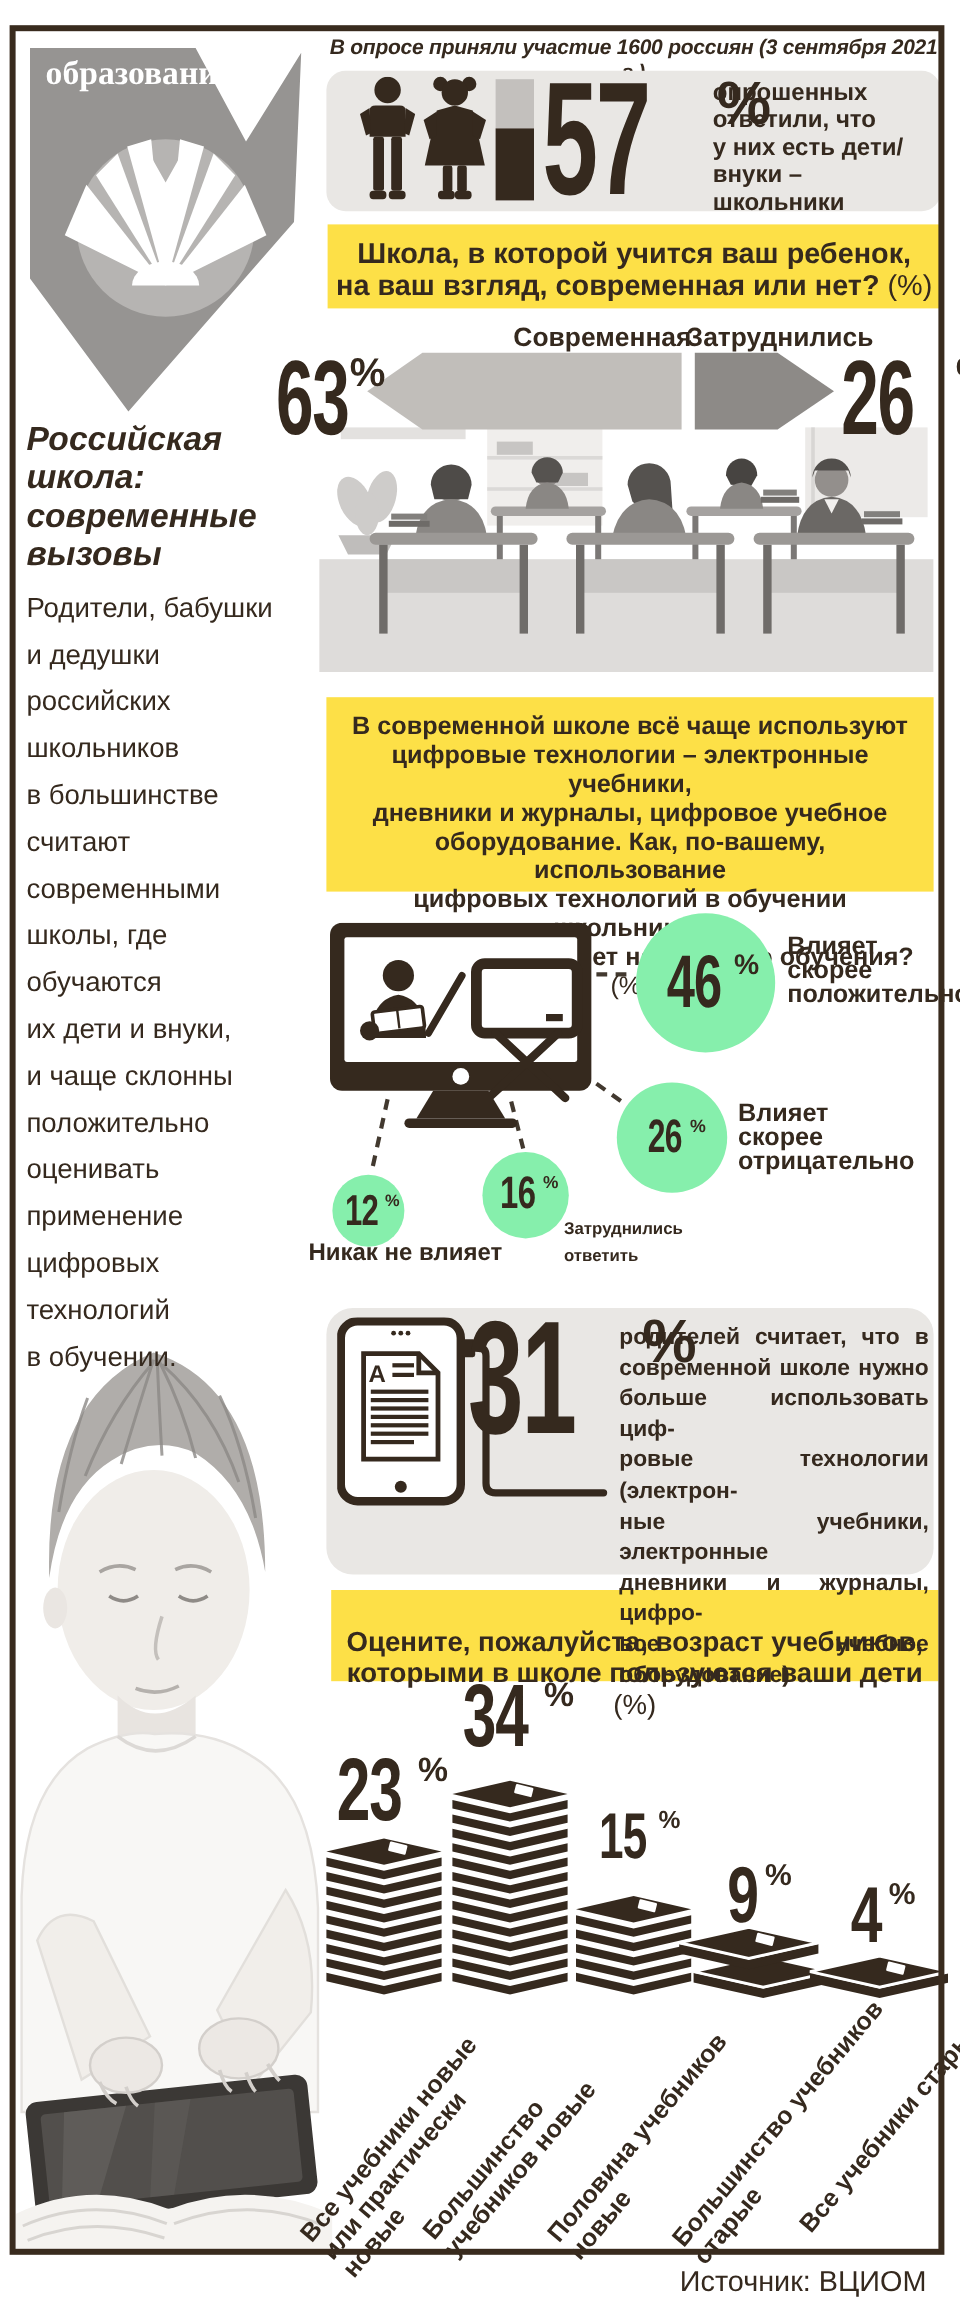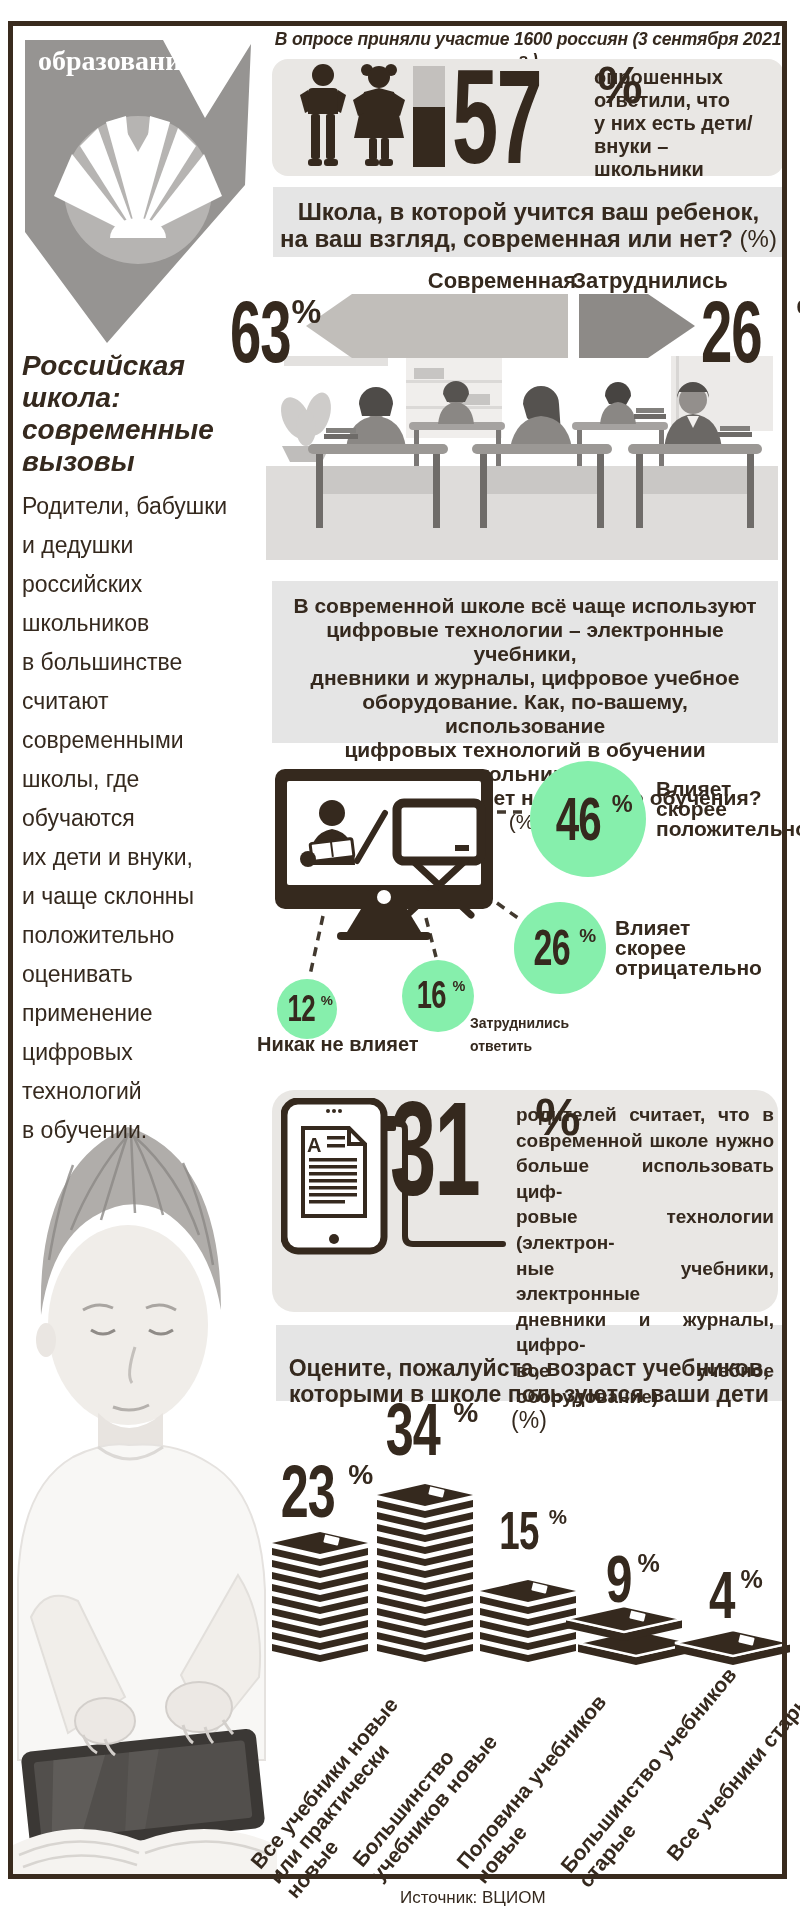--- a/index.html
+++ b/index.html
@@ -7,21 +7,21 @@
        font-family:"Liberation Sans","DejaVu Sans",sans-serif;color:#35291e;}
   .abs{position:absolute;}
   .pre{white-space:pre-line;}
   .ctr{text-align:center;}
   .bold{font-weight:700;font-style:italic;}
   .sb{font-weight:700;}
   
   #frame{left:8px;top:21px;width:769px;height:1848px;border:5px solid #392b1e;z-index:9;pointer-events:none;}
   
   .panel-light{background:#e9e7e4;border-radius:16px;}
-  .panel-gray{background:#e5e5e5;}
+  .panel-gray{background:#fde047;}
   
   .num{font-weight:700;line-height:.82;letter-spacing:-.02em;white-space:nowrap;}
   .num .digits{display:inline-block;}
   .sx62{transform:scaleX(.62);} .sx64{transform:scaleX(.64);} .sx68{transform:scaleX(.68);}
   .sx72{transform:scaleX(.72);}
   .oL{transform-origin:left bottom;} .oR{transform-origin:right bottom;} .oC{transform-origin:center bottom;}
   .pct{font-size:.38em;font-weight:700;vertical-align:top;position:relative;top:.05em;margin-left:.03em;}
   
   .circle{border-radius:50%;background:#86efac;display:flex;align-items:center;justify-content:center;z-index:3;}
   .clabel{font-size:21px;font-weight:700;line-height:20px;}
@@ -293,21 +293,21 @@
   </g>
 </svg>
 
 <div class="abs circle num" style="left:530px;top:761px;width:116px;height:116px;font-size:62px;">
   <span><span class="digits sx68 oC">46</span><span class="pct">%</span></span>
 </div>
 <div class="abs pre clabel" style="left:656px;top:779px;z-index:3;">Влияет
 скорее
 положительно</div>
 
-<div class="abs circle num" style="left:514px;top:902px;width:92px;height:92px;font-size:50px;">
+<div class="abs circle num" style="left:514px;top:902px;width:92px;height:92px;font-size:39px;">
   <span><span class="digits sx68 oC">26</span><span class="pct">%</span></span>
 </div>
 <div class="abs pre clabel" style="left:615px;top:918px;z-index:3;">Влияет
 скорее
 отрицательно</div>
 
 <div class="abs circle num" style="left:402px;top:960px;width:72px;height:72px;font-size:38px;">
   <span><span class="digits sx72 oC">16</span><span class="pct">%</span></span>
 </div>
 <div class="abs pre clabel" style="left:470px;top:1012px;font-size:14px;line-height:23px;z-index:3;">Затруднились
@@ -418,13 +418,13 @@
 новые</div>
 <div class="abs pre blabel" style="left:348px;top:1856px;">Большинство
 учебников новые</div>
 <div class="abs pre blabel" style="left:452px;top:1858px;">Половина учебников
 новые</div>
 <div class="abs pre blabel" style="left:556px;top:1862px;">Большинство учебников
 старые</div>
 <div class="abs pre blabel" style="left:662px;top:1850px;">Все учебники старые</div>
 
 <div class="abs" id="frame"></div>
-<div class="abs" style="left:400px;top:1888px;width:372px;font-size:17px;">Источник:  ВЦИОМ</div>
+<div class="abs" style="left:400px;top:1888px;width:372px;text-align:right;font-size:24px;">Источник:  ВЦИОМ</div>
 
 </body></html>

